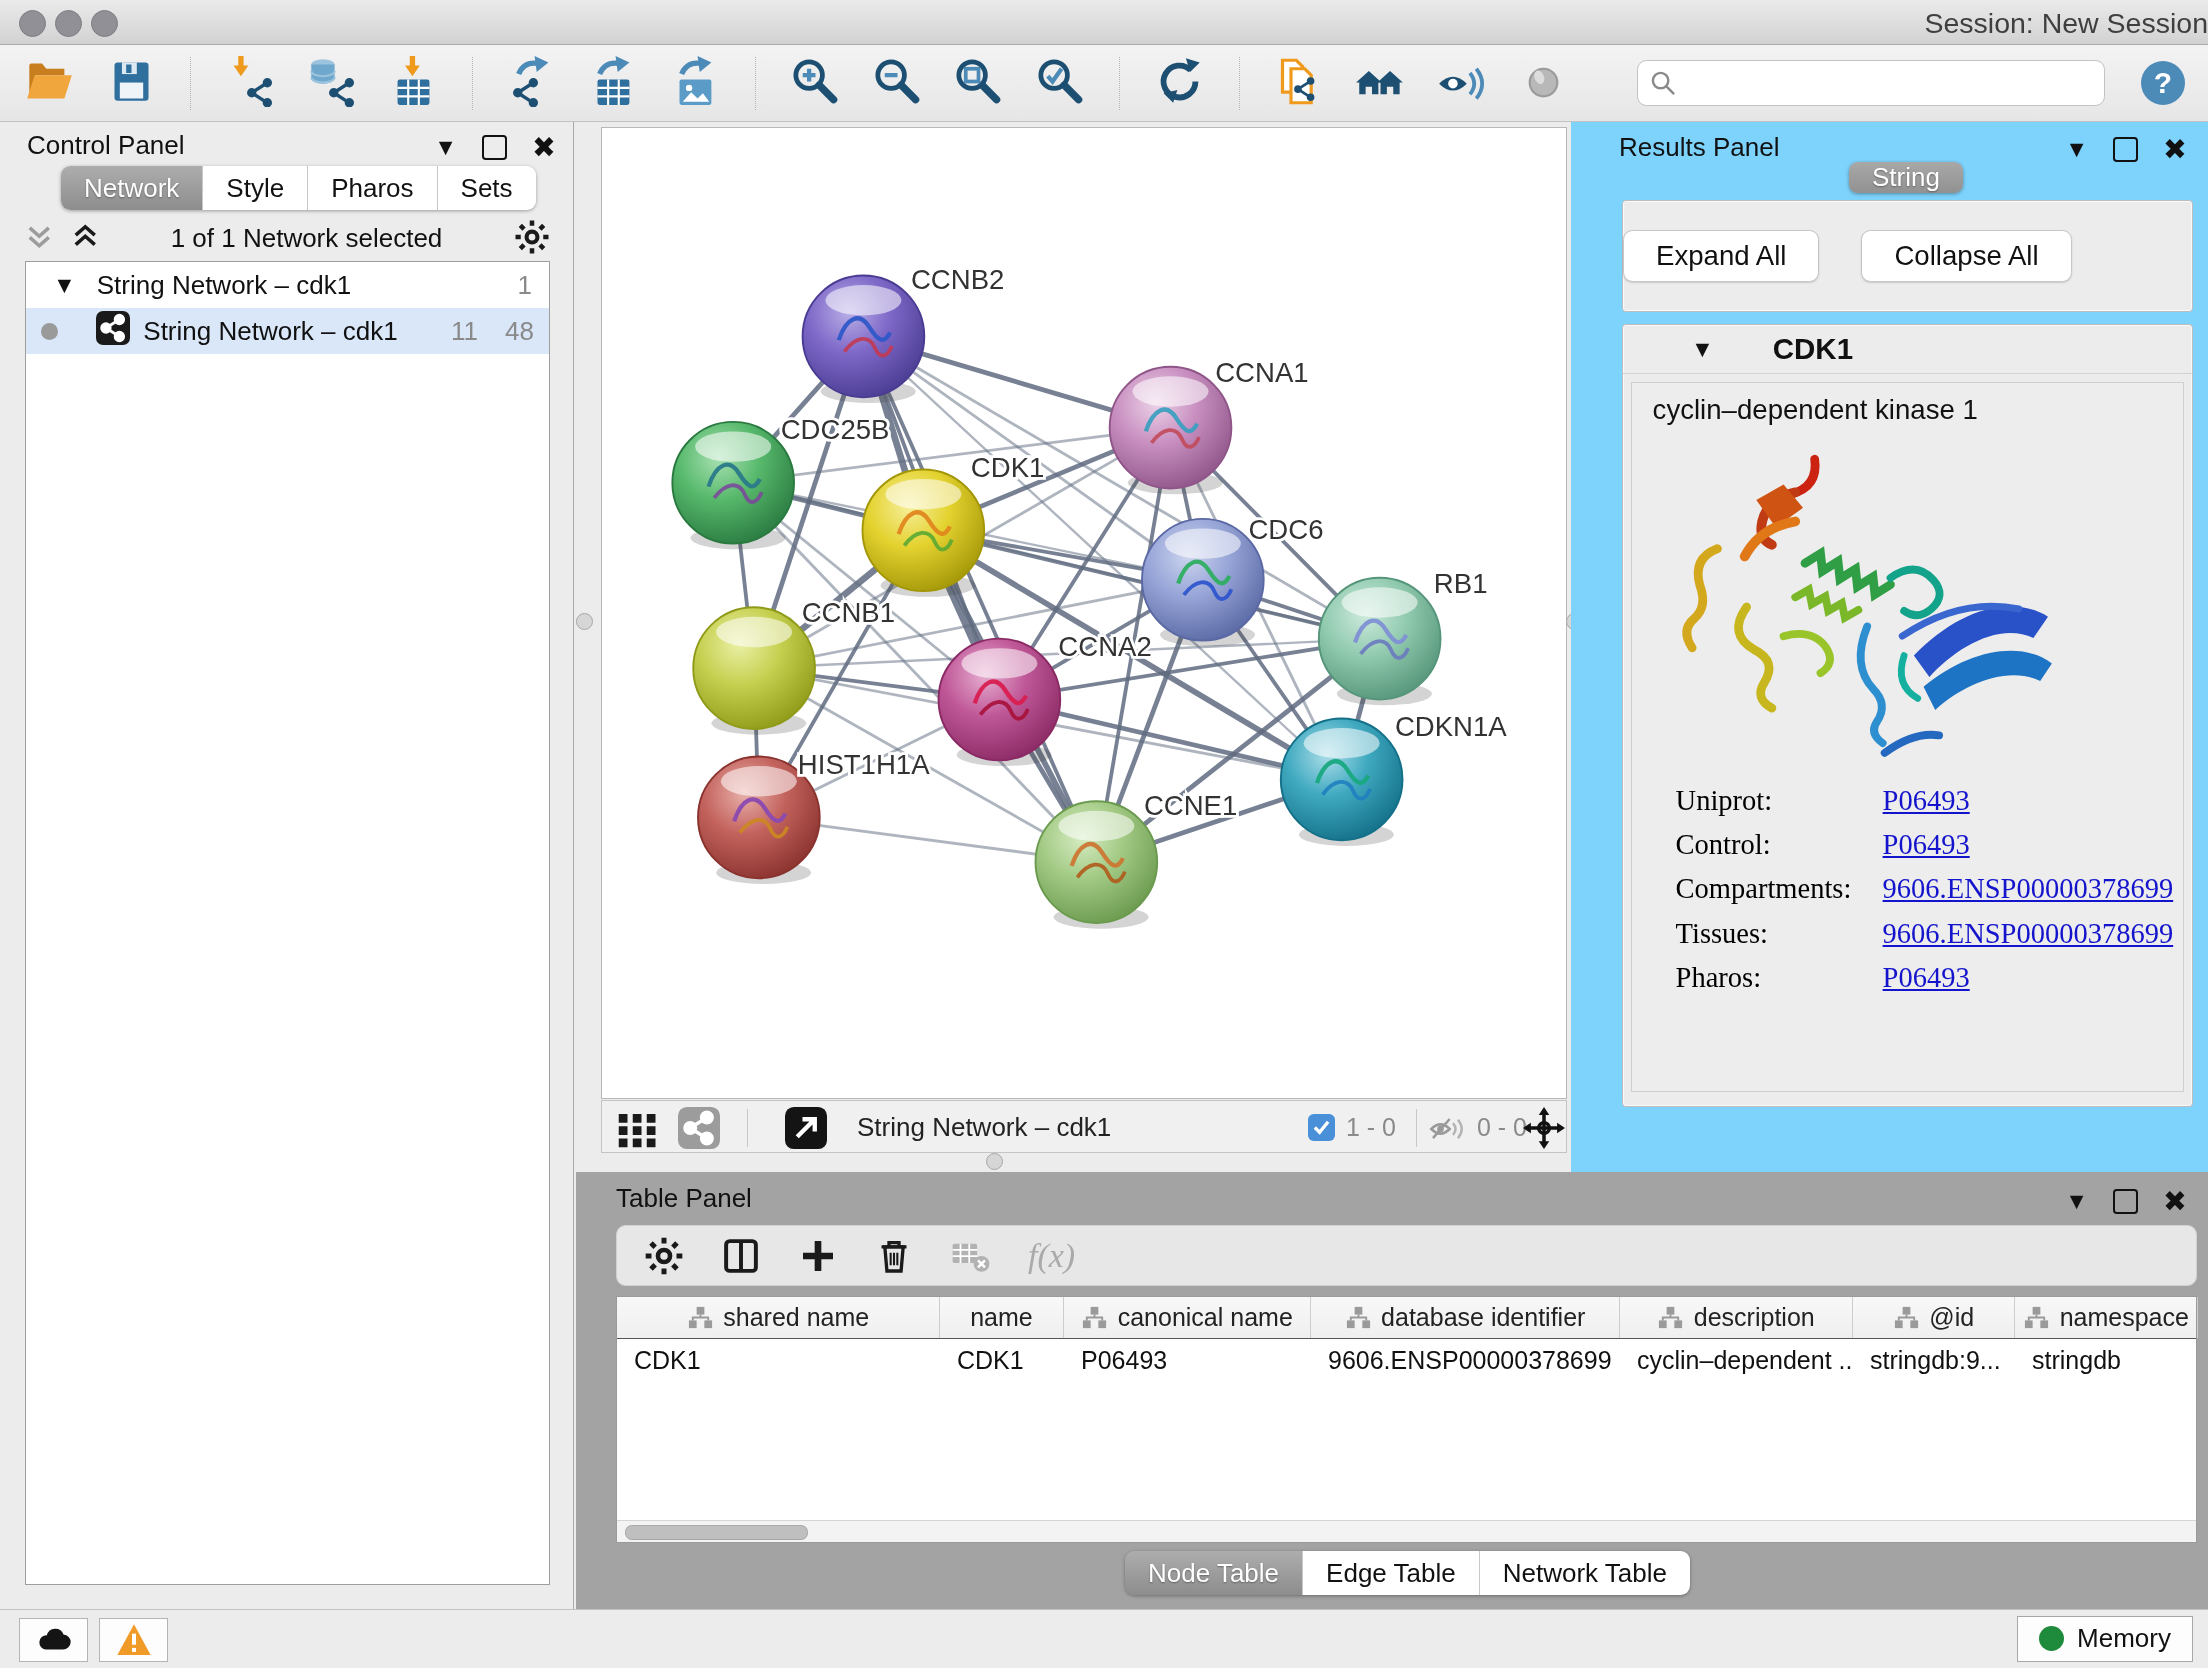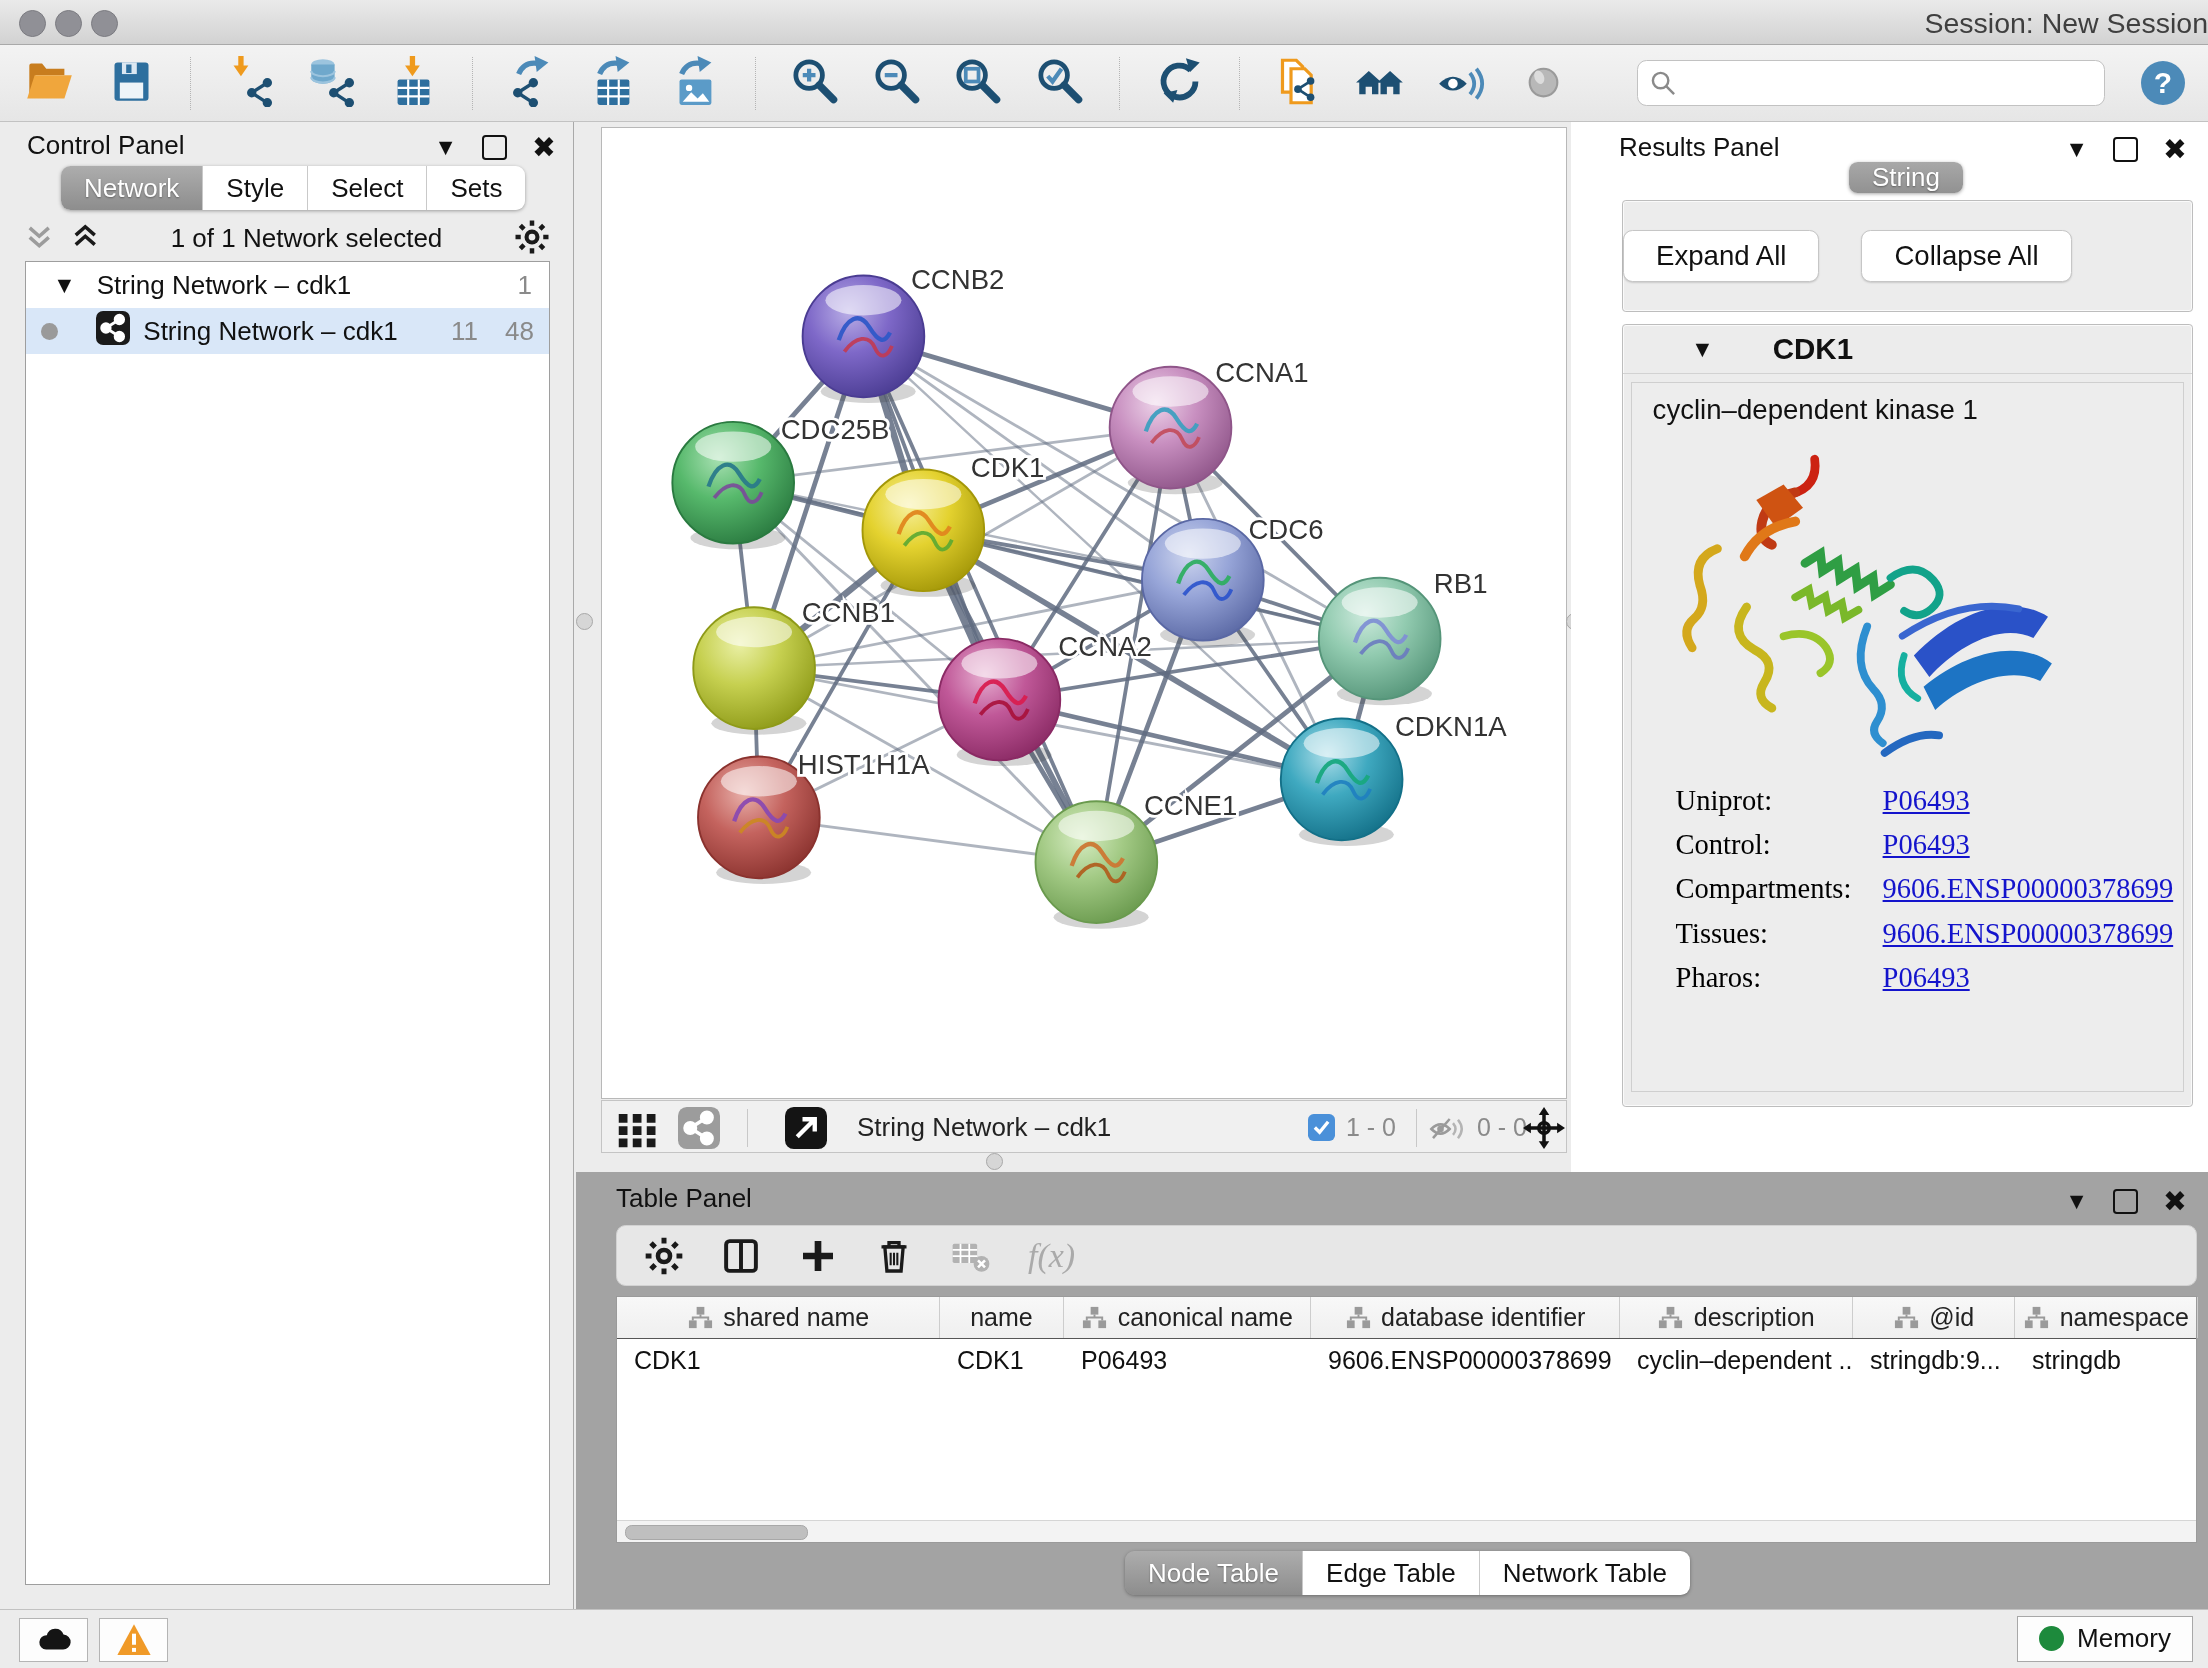--- a/index.html
+++ b/index.html
@@ -69,21 +69,21 @@
   .nb-sep{position:absolute;top:7.6px;width:1px;height:38px;background:#c8c8c8;}
   .nb-text{position:absolute;top:12.4px;font-size:25px;color:#8a8a8a;}
   #nb-title{position:absolute;top:11.4px;font-size:26px;color:#222;}
   #nb-check{position:absolute;top:13.3px;width:27px;height:27px;border-radius:5.7px;background:#4a90d9;
     display:flex;align-items:center;justify-content:center;}
 
   .split-dot{position:absolute;width:15px;height:15px;border-radius:50%;
     background:#d6d6d6;border:1px solid #a8a8a8;}
 
   
-  #results-panel{position:absolute;left:1571px;top:122px;width:637px;height:1050px;background:#ffffff;}
+  #results-panel{position:absolute;left:1571px;top:122px;width:637px;height:1050px;background:#7dd3fc;}
   #rp-title{position:absolute;left:48px;top:9.5px;}
   #rp-icons{right:21px;top:13.3px;}
   #rp-tab{position:absolute;left:278px;top:40px;z-index:2;border-radius:8.6px;overflow:hidden;
     box-shadow:0 1px 3.8px rgba(0,0,0,.35);}
   .rp-box{position:absolute;left:51px;width:571px;background:#ececec;
     border:1.9px solid #bdbdbd;border-radius:3.8px;box-shadow:inset 0 0 0 1px #fafafa;box-sizing:border-box;}
   #rp-box1{top:78px;height:112px;display:flex;align-items:center;gap:42px;}
   .rp-btn{background:#fff;border:1.9px solid #c6c6c6;border-radius:9.5px;font-size:27.6px;color:#111;
     padding:8.6px 32px;box-shadow:0 1px 1.9px rgba(0,0,0,.15);}
   #rp-box2{top:202px;height:783px;}
@@ -326,21 +326,21 @@
   <div id="control-panel">
     <div id="cp-title" class="panel-title">Control Panel</div>
     <div id="cp-icons" class="ph-icons">
       <span class="tri">▼</span>
       <span class="float-ico"></span>
       <span class="close-ico">✖</span>
     </div>
     <div id="cp-tabs" class="tabgroup">
         <span class="tab sel">Network</span>
         <span class="tab">Style</span>
-        <span class="tab">Select</span>
+        <span class="tab">Pharos</span>
         <span class="tab">Sets</span>
       </div>
     <div id="cp-sub">
       <span style="margin-right:17px">
         <svg width="28.5" height="28.5" viewBox="0 0 24 24">
             <path d="M4 5 l8 7 8-7 M4 13 l8 7 8-7" fill="none" stroke="#9c9c9c" stroke-width="3"></path>
           </svg>
       </span>
       <span>
         <svg width="28.5" height="28.5" viewBox="0 0 24 24">

